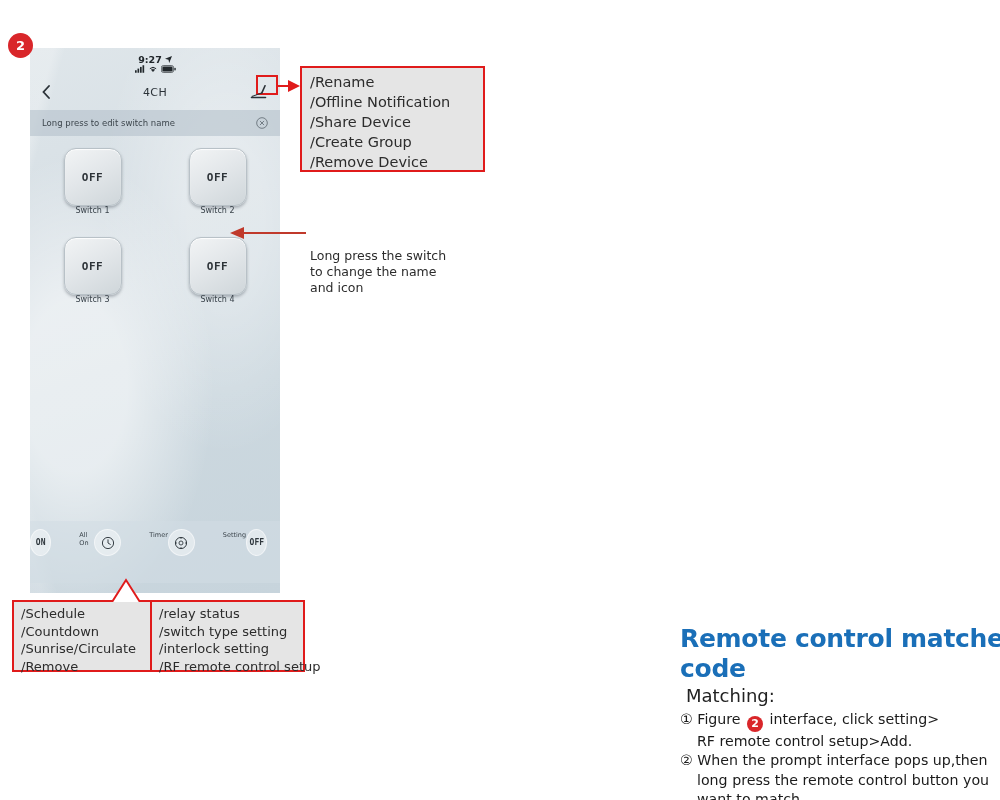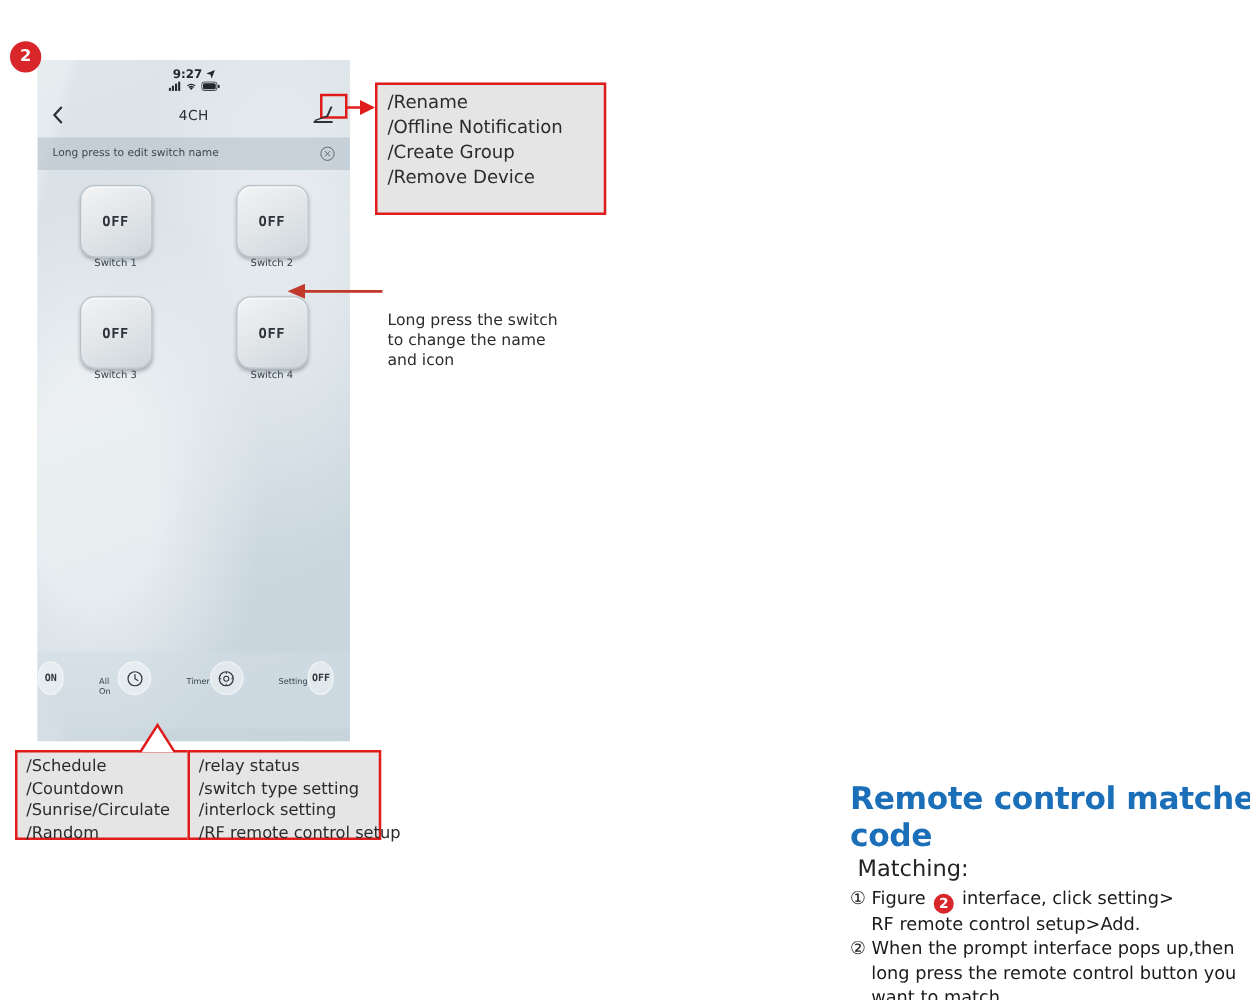--- a/index.html
+++ b/index.html
@@ -76,21 +76,21 @@
   }
   .pl-tab { flex:1; display:flex; flex-direction:row; }
   .pl-tab .circ {
     width:27px; height:27px; border-radius:50%;
     background:rgba(255,255,255,.42);
     border:1px solid rgba(255,255,255,.5);
     display:flex; align-items:center; justify-content:center;
     font-size:8px; font-weight:bold; color:#2f373d;
     font-family:"DejaVu Sans Mono","Liberation Mono",monospace;
   }
-  .pl-tab .cap { margin-top:12px; font-size:6.5px; color:#3b444b;padding-left:28px; }
+  .pl-tab .cap { margin-top:2px; font-size:6.5px; color:#3b444b;padding-left:28px; }
 
   
   .badge2 {
     position:absolute; left:8px; top:33px;
     width:25px; height:25px; border-radius:50%;
     background:#d9262a; color:#fff;
     display:flex; align-items:center; justify-content:center;
     font-size:13px; font-weight:bold;
   }
   .badge-inline {
@@ -235,20 +235,21 @@
 
 <svg class="abs" style="left:276px;top:78px;" width="26" height="16">
   <path d="M0 8 L22 8" stroke="#e01b1b" stroke-width="2"></path>
   <path d="M24 8 L12 2 L12 14 Z" fill="#e01b1b"></path>
 </svg>
 
 <div class="redbox" style="left:300px;top:66px;width:185px;height:106px;padding:4px 0 0 8px;">
   <div class="callout-list">
     <div>/Rename</div>
     <div>/Offline Notification</div>
+    <div>/Share Device</div>
     <div>/Create Group</div>
     <div>/Remove Device</div>
   </div>
 </div>
 
 <svg class="abs" style="left:228px;top:225px;" width="82" height="16">
   <path d="M78 8 L14 8" stroke="#c0392b" stroke-width="2.2"></path>
   <path d="M2 8 L16 2 L16 14 Z" fill="#c0392b"></path>
 </svg>
 
@@ -258,21 +259,21 @@
     <div>to change the name</div>
     <div>and icon</div>
   </div>
 </div>
 
 <div class="redbox" style="left:12px;top:600px;width:144px;height:72px;padding:3px 0 0 7px;">
   <div class="callout-list" style="font-size:13px;line-height:17.5px;">
     <div>/Schedule</div>
     <div>/Countdown</div>
     <div>/Sunrise/Circulate</div>
-    <div>/Random</div>
+    <div>/Remove</div>
   </div>
 </div>
 <svg class="abs" style="left:110px;top:578px;" width="30" height="24">
   <path d="M2 24 L16 2 L30 24" stroke="#e01b1b" stroke-width="2" fill="#fff"></path>
 </svg>
 
 <div class="redbox" style="left:150px;top:600px;width:155px;height:72px;padding:3px 0 0 7px;">
   <div class="callout-list" style="font-size:13px;line-height:17.5px;">
     <div>/relay status</div>
     <div>/switch type setting</div>

